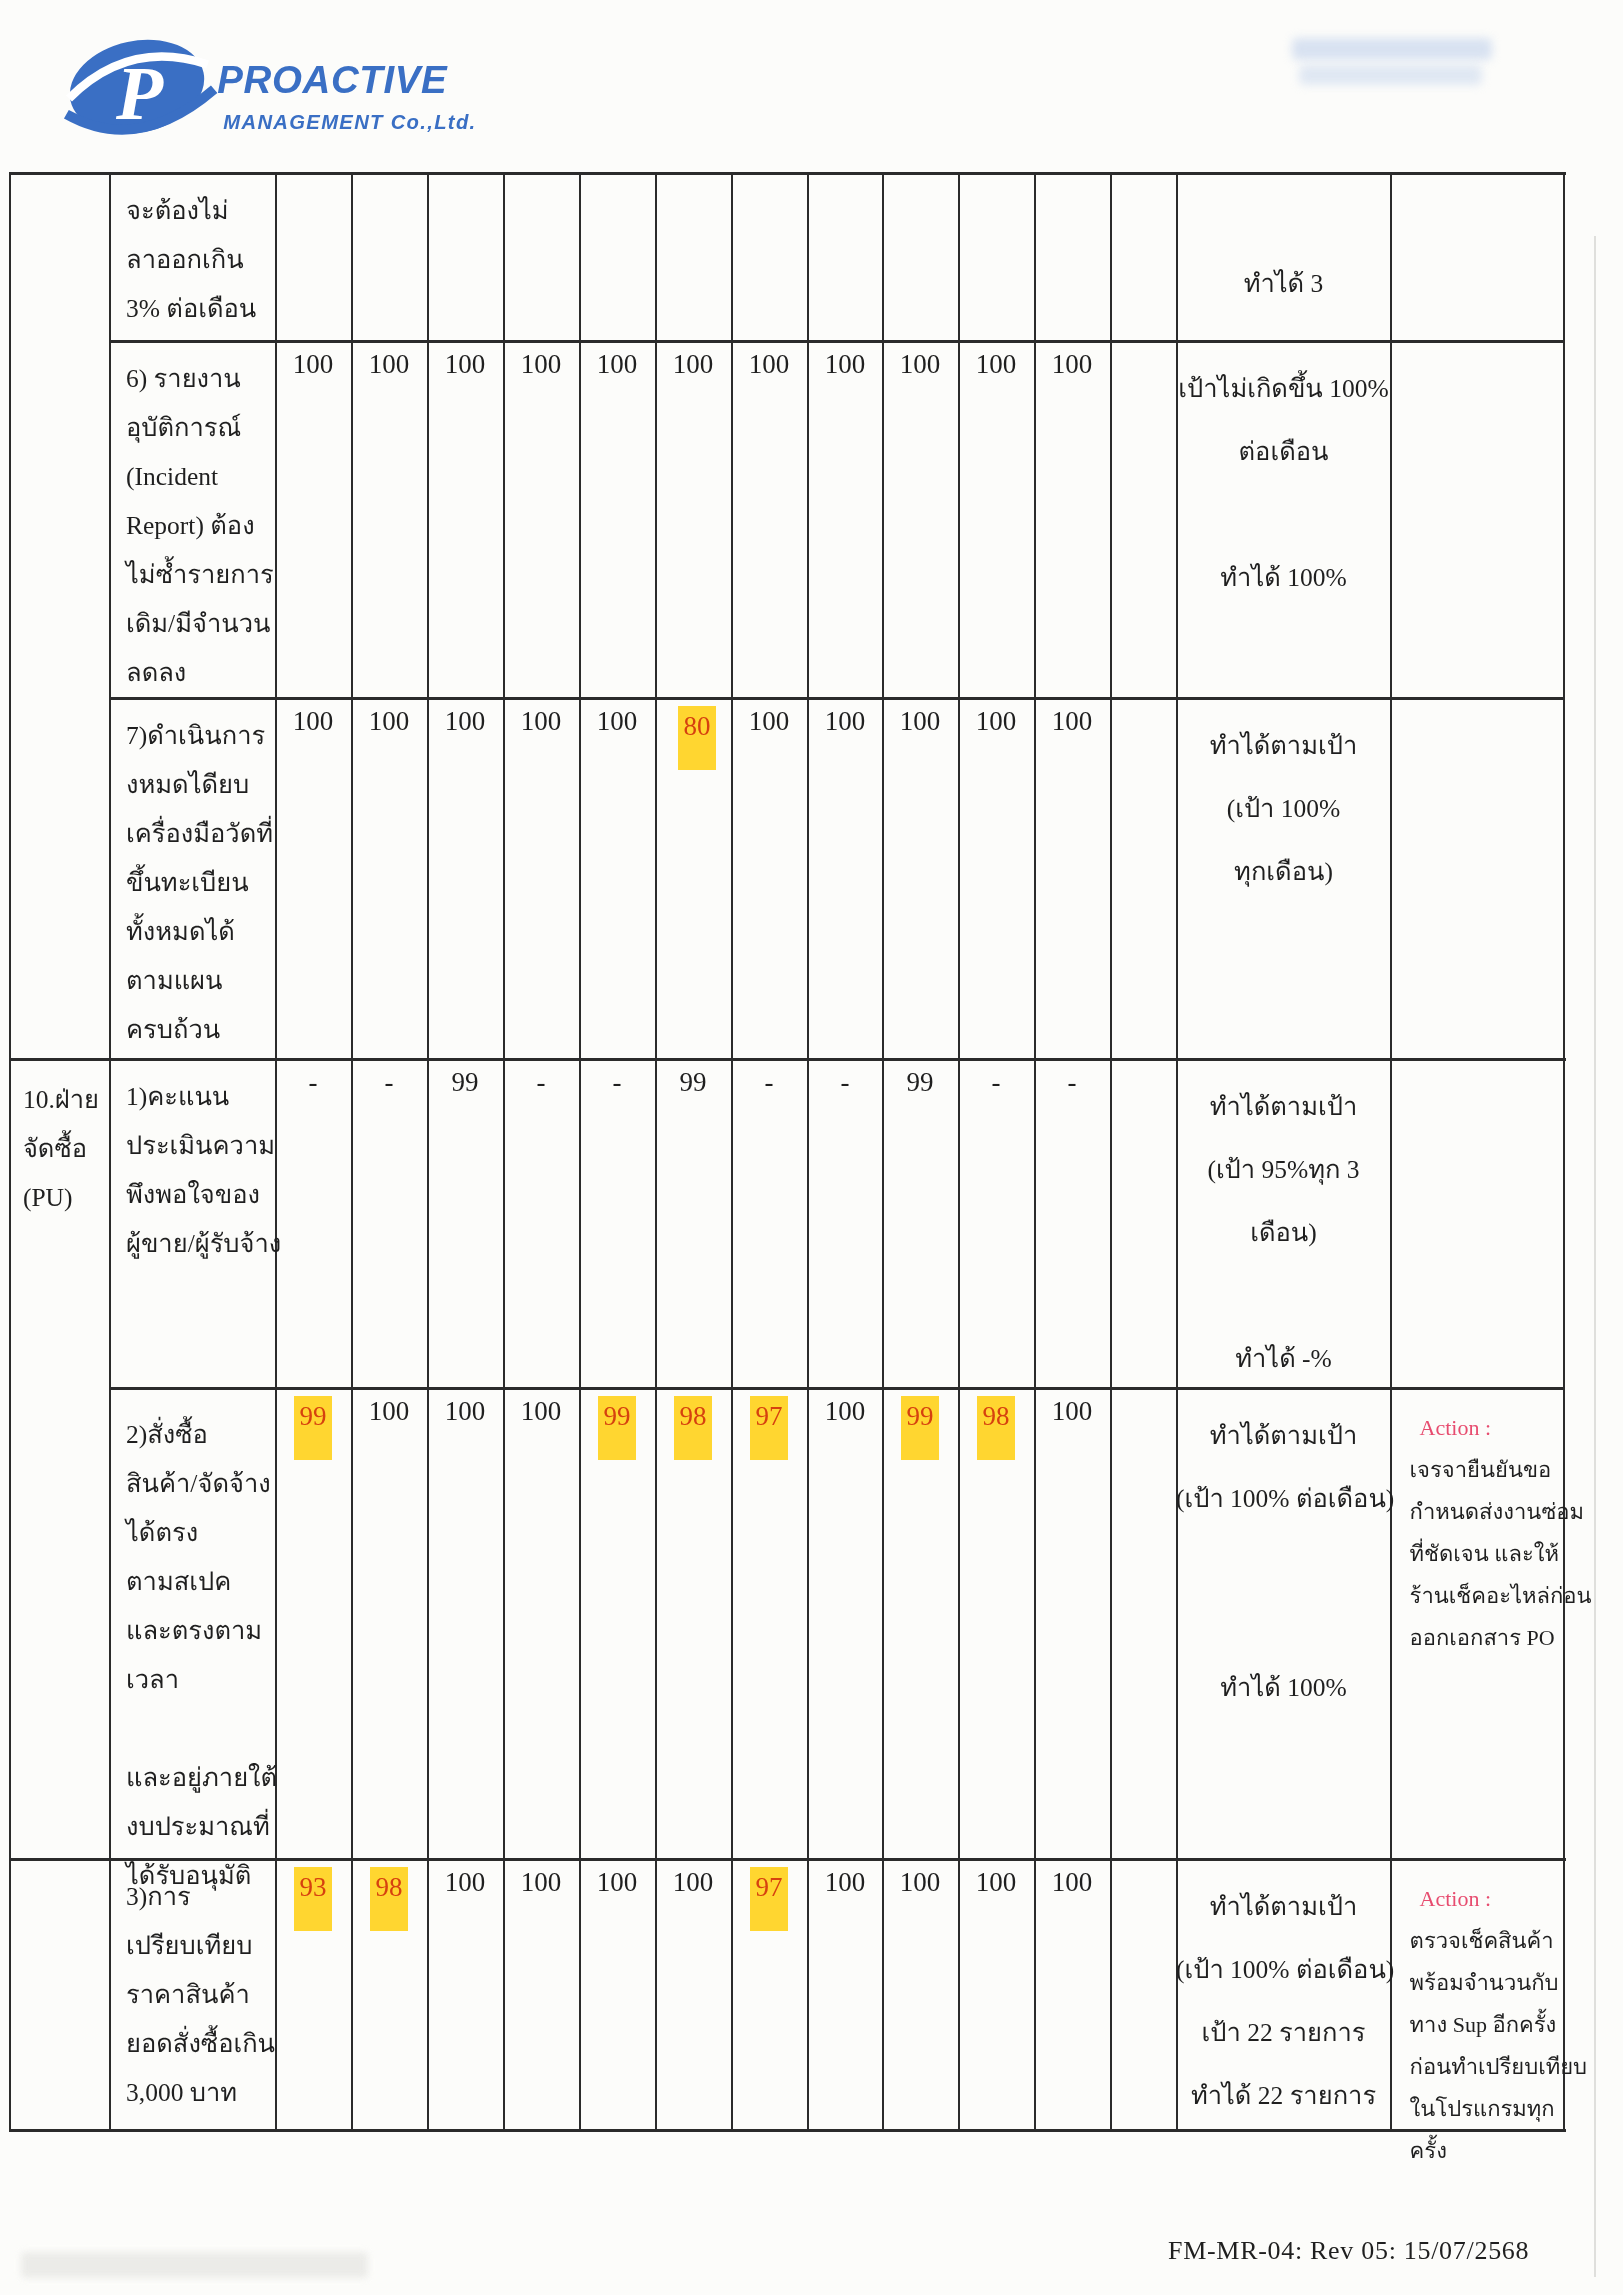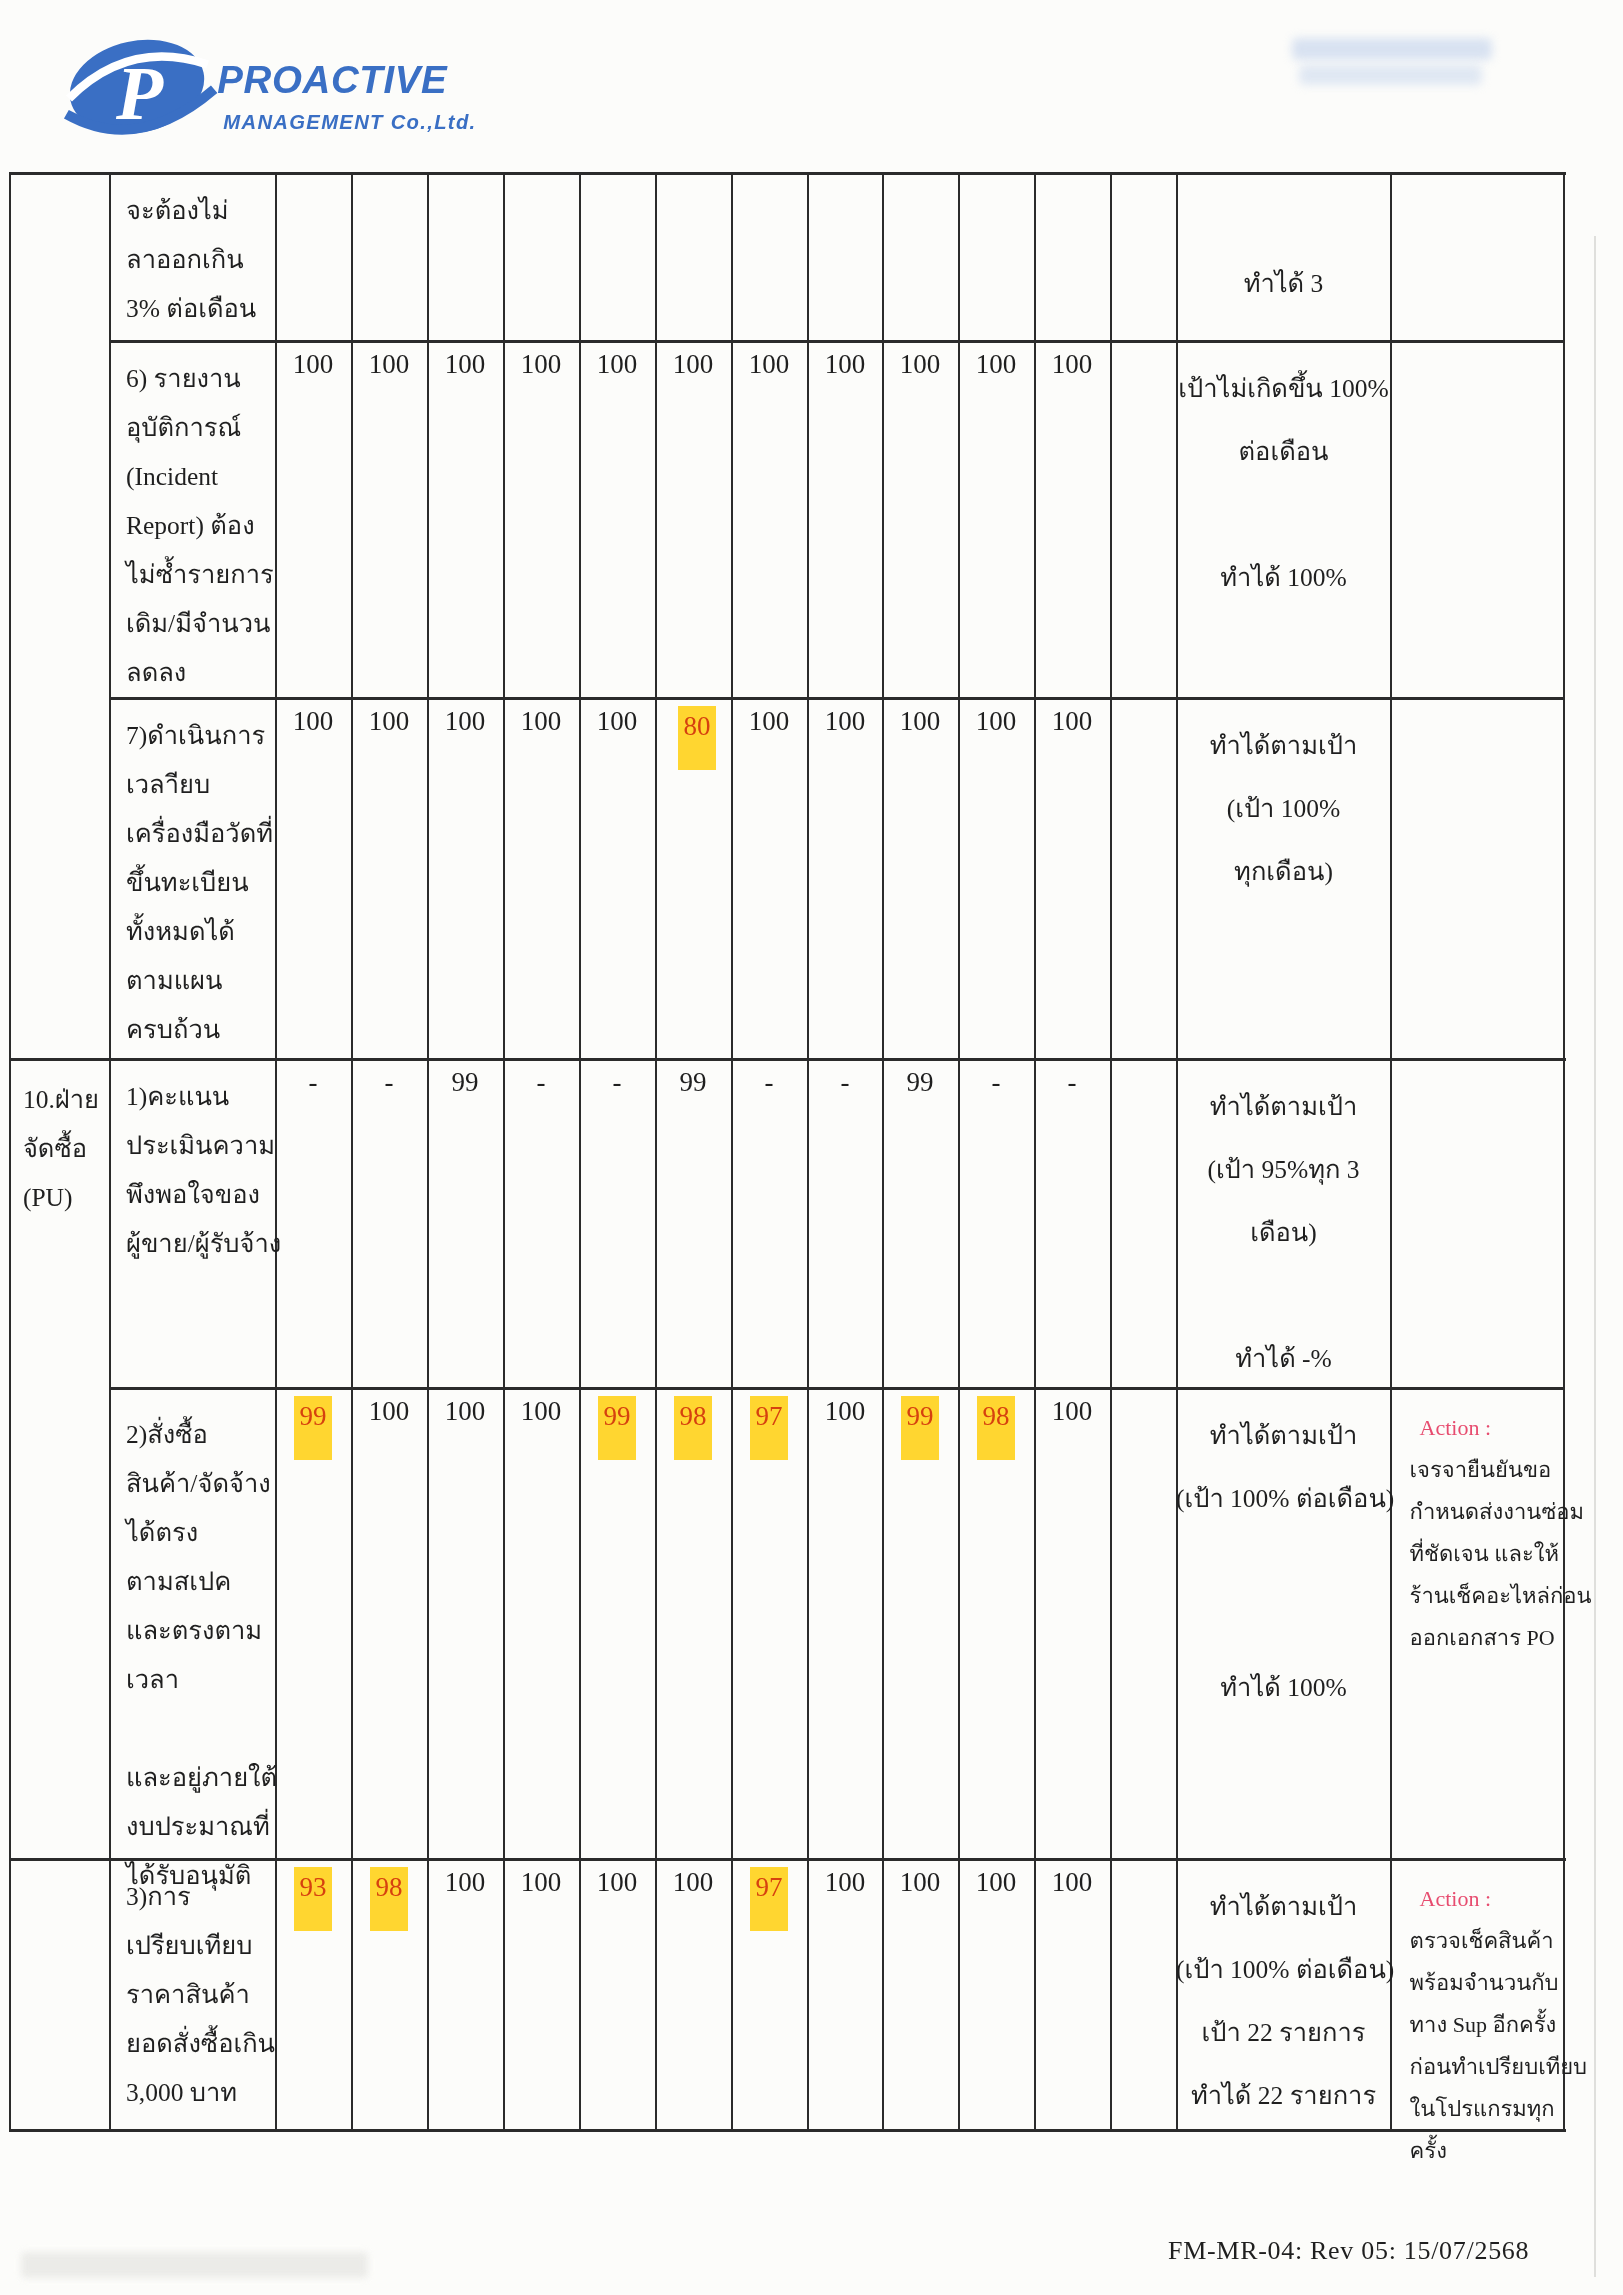--- a/index.html
+++ b/index.html
@@ -120,21 +120,21 @@
       <div class="cell value-cell" style="left: 958px; top: 340px; width: 76px; height: 357px;"><span class="val">100</span></div>
       <div class="cell value-cell" style="left: 1034px; top: 340px; width: 76px; height: 357px;"><span class="val">100</span></div>
       <div class="cell target-cell" style="left: 1176px; top: 340px; width: 215px; height: 357px;">
         <div class="target-line">เป้าไม่เกิดขึ้น 100%</div>
         <div class="target-line">ต่อเดือน</div>
         <div class="target-line"></div>
         <div class="target-line">ทำได้ 100%</div>
       </div>
       <div class="cell desc-cell" style="left: 109px; top: 697px; width: 166px; height: 361px;">
         <div class="kpi-line">7)ดำเนินการ</div>
-        <div class="kpi-line">เวลาียบ</div>
+        <div class="kpi-line">งหมดไดียบ</div>
         <div class="kpi-line">เครื่องมือวัดที่</div>
         <div class="kpi-line">ขึ้นทะเบียน</div>
         <div class="kpi-line">ทั้งหมดได้</div>
         <div class="kpi-line">ตามแผน</div>
         <div class="kpi-line">ครบถ้วน</div>
       </div>
       <div class="cell value-cell" style="left: 275px; top: 697px; width: 76px; height: 361px;"><span class="val">100</span></div>
       <div class="cell value-cell" style="left: 351px; top: 697px; width: 76px; height: 361px;"><span class="val">100</span></div>
       <div class="cell value-cell" style="left: 427px; top: 697px; width: 76px; height: 361px;"><span class="val">100</span></div>
       <div class="cell value-cell" style="left: 503px; top: 697px; width: 76px; height: 361px;"><span class="val">100</span></div>

